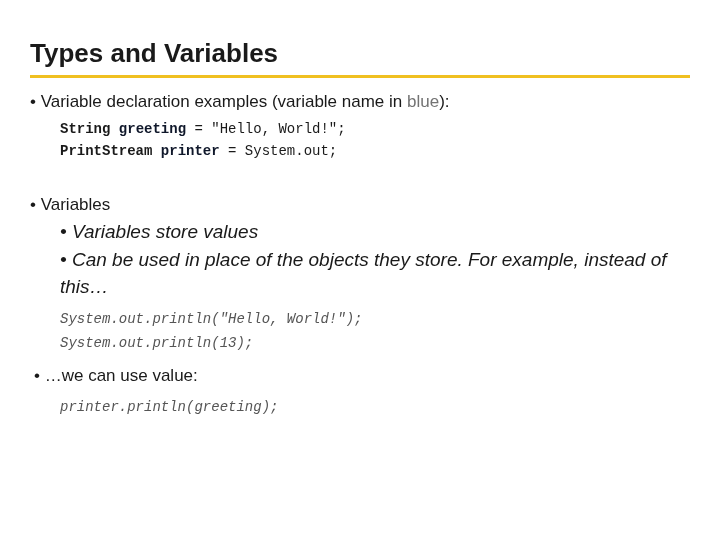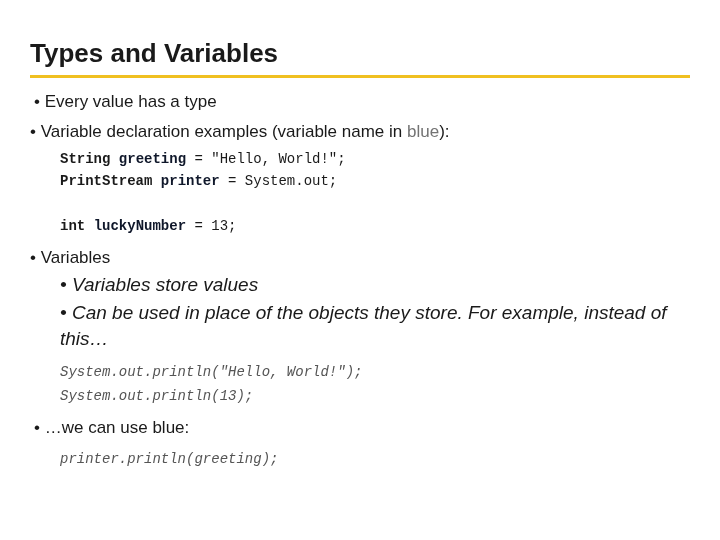--- a/index.html
+++ b/index.html
@@ -104,55 +104,50 @@
   </style>
 </head>
 <body>
 
 <div class="slide-container">
 
   <div class="title-section">
     <h1 class="slide-title">Types and Variables</h1>
   </div>
 
-  <div class="bullet-item">• Every value has a type</div>
 
   <div class="bullet-item-main">
     <span>• Variable declaration examples (variable name in </span><span class="blue-text">blue</span><span>):</span>
   </div>
 
   <div class="code-block">
     <div>
       <span class="kw">String</span>
       <span> </span><span class="var-name">greeting</span><span> = "Hello, World!";</span>
     </div>
     <div>
       <span class="kw">PrintStream</span>
       <span> </span><span class="var-name">printer</span><span> = System.out;</span>
     </div>
     <br>
-    <div>
-      <span class="kw">int</span>
-      <span> </span><span class="var-name">luckyNumber</span><span> = 13;</span>
-    </div>
   </div>
 
   <div class="variables-section">
     <div class="bullet-item-main">• Variables</div>
     <div class="sub-bullets">
       <div class="sub-bullet">• Variables store values</div>
       <div class="sub-bullet" style="line-height:1.4; margin-bottom:8px;">• Can be used in place of the objects they store.  For example, instead of this…</div>
     </div>
   </div>
 
   <div class="code-italic">
     <div>System.out.println("Hello, World!");</div>
     <div>System.out.println(13);</div>
   </div>
 
   <div class="we-can-section">
-    <div class="bullet-item">• …we can use blue:</div>
+    <div class="bullet-item">• …we can use value:</div>
     <div class="code-italic">
       <div>printer.println(greeting);</div>
     </div>
   </div>
 
 </div>
 
 </body></html>

